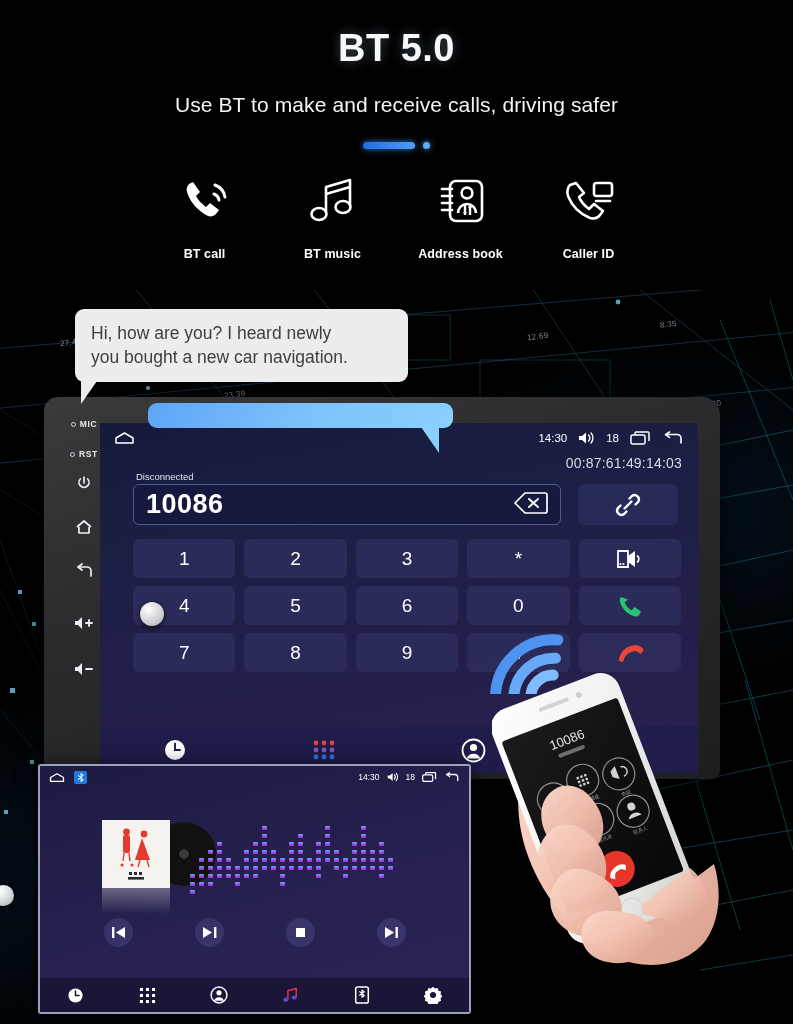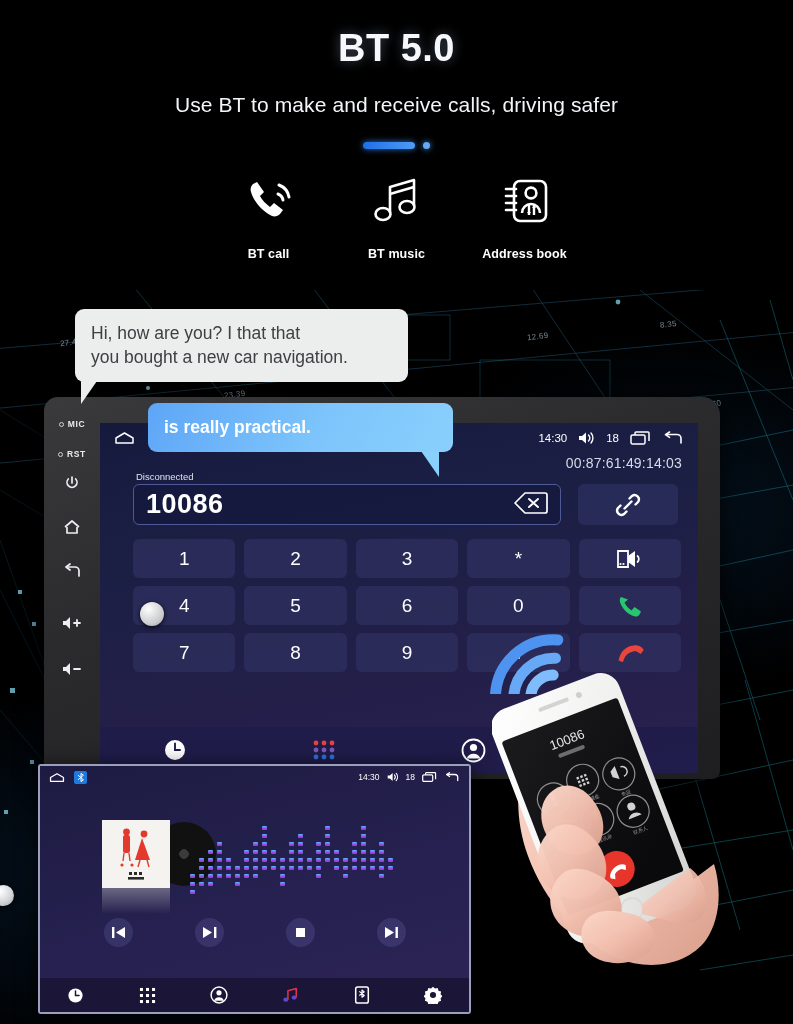--- a/index.html
+++ b/index.html
@@ -75,21 +75,21 @@
 
   
   #headunit{
     position:absolute; left:44px; top:397px; width:676px; height:382px;
     background:linear-gradient(160deg,#3a3a3c 0%, #2b2b2d 40%, #1e1e20 100%);
     border-radius:14px 18px 8px 8px;
     box-shadow:0 6px 28px rgba(0,0,0,.85);
   }
   #hu-side{ position:absolute; left:0; top:0; width:56px; height:100%; }
   .hu-btn{
-    position:absolute; left:0; width:56px; text-align:center;
+    position:absolute; left:12px; width:56px; text-align:center;
     color:#e9eaec; font-size:11px; display:flex; align-items:center; justify-content:center; gap:4px;
   }
   .hu-dot{ width:5px; height:5px; border-radius:50%; border:1px solid #cfd2d6; display:inline-block; }
   .hu-lbl{ font-size:8.5px; font-weight:bold; letter-spacing:.6px; }
   #hu-knob{
     position:absolute; left:96px; top:205px; width:24px; height:24px; border-radius:50%;
     background:radial-gradient(circle at 35% 30%, #fdfdfd, #c9cbce 65%, #9a9da1);
     box-shadow:0 1px 4px rgba(0,0,0,.9); z-index:5;
   }
   #hu-screen{
@@ -279,20 +279,30 @@
         </g>
         <circle cx="33" cy="18" r="5.4" stroke="#fff" stroke-width="2.6" fill="none"></circle>
         <path d="M24 38 a9 9 0 0 1 18 0" stroke="#fff" stroke-width="2.6" fill="none"></path>
         <path d="M31 30 v10 M36 40 v-10" stroke="#fff" stroke-width="2.4"></path>
         <path d="M31 40 l-2 -3 h4 z M36 30 l-2 3 h4 z" fill="#fff"></path>
       </svg>
     </div>
     <div class="lbl">Address book</div>
   </div>
 
+  <div class="feature">
+    <div class="ic">
+      <svg width="58" height="52" viewBox="0 0 58 52">
+        <path d="M10 10 C7 13 7 17 8 21 C12 31 20 39 30 43 C34 44 38 43 40 40 L43 36 L34 29 L29 34 C25 31 21 27 19 22 L24 18 L16 8 Z" stroke="#fff" stroke-width="2.6" fill="none" stroke-linejoin="round"></path>
+        <rect x="34" y="8" width="18" height="13" rx="2.5" stroke="#fff" stroke-width="2.6" fill="none"></rect>
+        <line x1="36" y1="26" x2="50" y2="26" stroke="#fff" stroke-width="2.6" stroke-linecap="round"></line>
+      </svg>
+    </div>
+    <div class="lbl">Caller ID</div>
+  </div>
 
 </div>
 
 <div id="headunit">
 
   <div id="hu-side">
     <div class="hu-btn" style="top:22px;">
       <span class="hu-dot"></span>
       <span class="hu-lbl">MIC</span>
     </div>
@@ -452,27 +462,26 @@
           <ellipse cx="7" cy="18" rx="3.6" ry="3" fill="#fff"></ellipse>
           <ellipse cx="19" cy="15" rx="3.6" ry="3" fill="#fff"></ellipse>
         </svg>
       </div>
     </div>
 
   </div>
 </div>
 
 <div class="bubble" id="bubble-gray">
-  <div>Hi, how are you? I that that</div>
+  <div>Hi, how are you? I heard newly</div>
   <div>you bought a new car navigation.</div>
   <span class="tail"></span>
 </div>
 
 <div class="bubble" id="bubble-blue">
-  <div>is really practical.</div>
   <span class="tail"></span>
 </div>
 
 <svg id="wifi-arc" viewBox="0 0 100 90">
   <g fill="none" stroke-linecap="round" transform="rotate(-42 50 70)">
     <path d="M8 62 a58 58 0 0 1 84 0" stroke="#4f93f0" stroke-width="11"></path>
     <path d="M22 74 a40 40 0 0 1 56 0" stroke="#67a9f7" stroke-width="11"></path>
     <path d="M35 85 a22 22 0 0 1 30 0" stroke="#7fbcfb" stroke-width="11"></path>
   </g>
 </svg>

